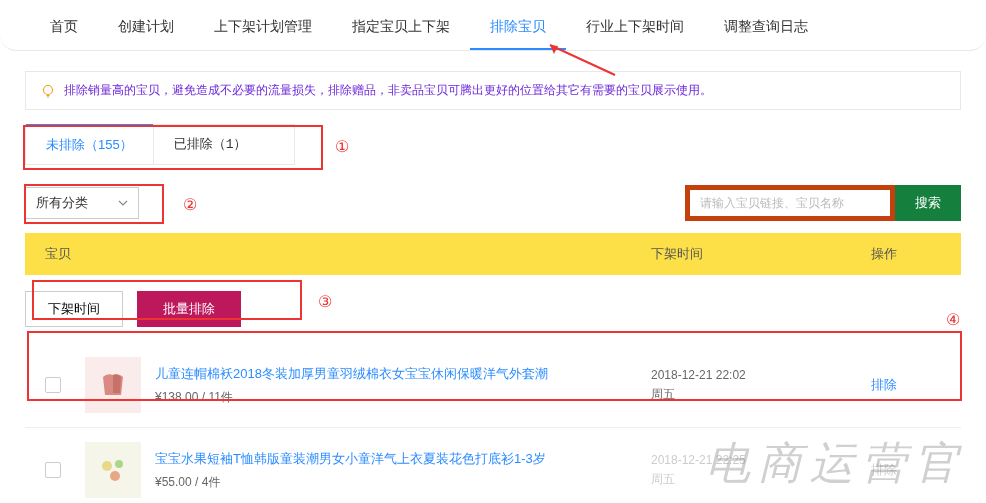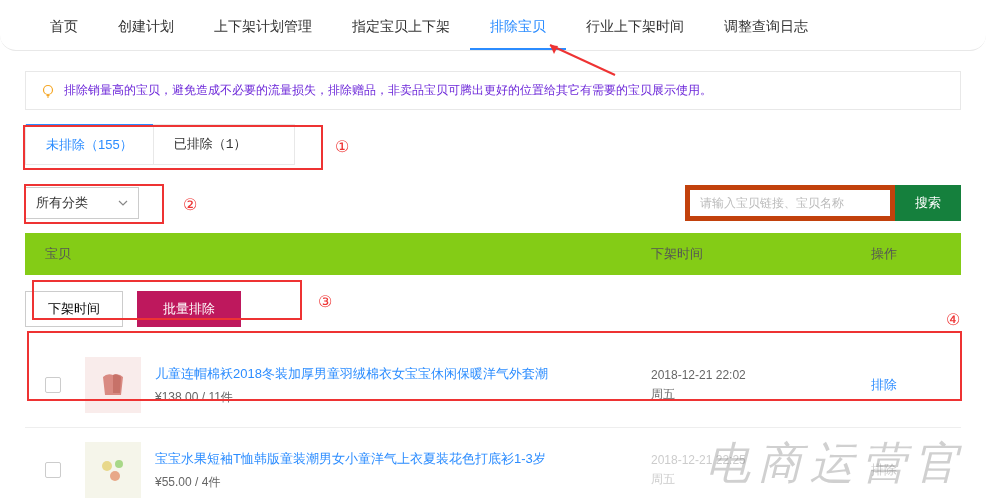--- a/index.html
+++ b/index.html
@@ -14,21 +14,21 @@
 .tab { padding: 10px 20px; font-size: 13px; cursor: pointer; }
 .tab.active { color: #2b8cff; border-top: 2px solid #2b8cff; margin-top: -1px; }
 .tab + .tab { border-left: 1px solid #e8e8e8; font-family: Liberation Mono, monospace; }
 .filter-row { margin: 20px 25px 10px; display: flex; align-items: center; justify-content: space-between; gap: 20px; }
 .select-box { border: 1px solid #ccc; padding: 6px 10px; display: inline-flex; align-items: center; gap: 30px; cursor: pointer; font-size: 13px; }
 .chevron { width: 10px; height: 6px; }
 .search-group { display: flex; }
 .search-input { border: 5px solid #c2410c; padding: 6px 10px; width: 210px; font-size: 12px; outline: none; }
 .search-input::placeholder { color: #bbb; }
 .search-btn { background: #15803d; color: #fff; border: none; padding: 0 20px; cursor: pointer; font-size: 13px; }
-.table-head { background: #84cc16; display: flex; padding: 12px 20px; margin: 12px 25px 0; font-size: 13px; color: #555; }
+.table-head { background: #fde047; display: flex; padding: 12px 20px; margin: 12px 25px 0; font-size: 13px; color: #555; }
 .col-item { flex: 1; }
 .col-time { width: 220px; }
 .col-op { width: 70px; }
 .batch-row { margin: 16px 25px; display: flex; gap: 14px; }
 .btn-outline { border: 1px solid #ccc; background: #fff; padding: 8px 22px; cursor: pointer; font-size: 13px; }
 .btn-primary { border: none; background: #be185d; color: #fff; padding: 8px 26px; cursor: pointer; font-size: 13px; }
 .product-row { display: flex; align-items: center; padding: 14px 20px; margin: 0 25px; border-bottom: 1px solid #eee; justify-content: flex-end; }
 .checkbox { width: 16px; height: 16px; border: 1px solid #ccc; margin-right: 24px; cursor: pointer; border-radius: 2px; }
 .thumb { width: 56px; height: 56px; background: #f5f5f5; margin-right: 14px; display: flex; align-items: center; justify-content: center; }
 .prod-info { flex: 1; }

